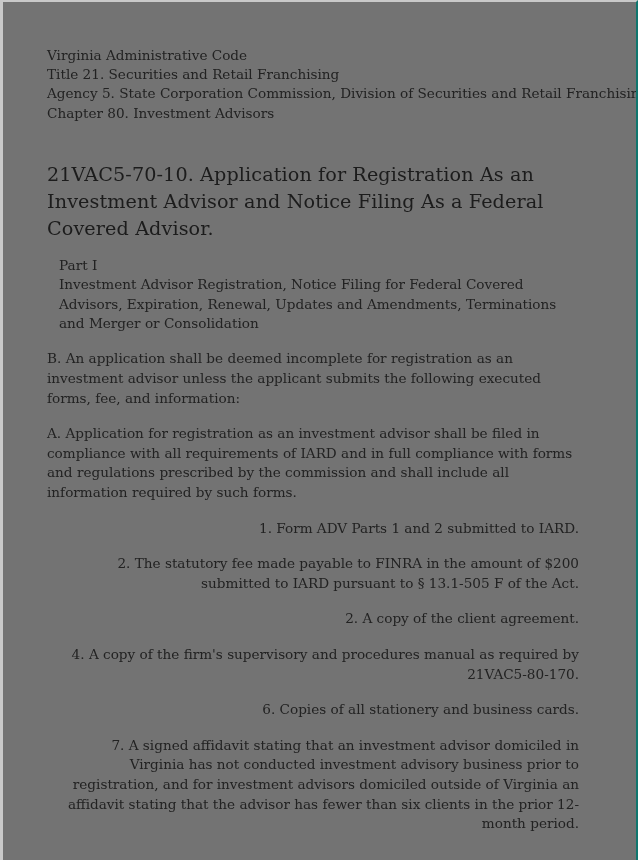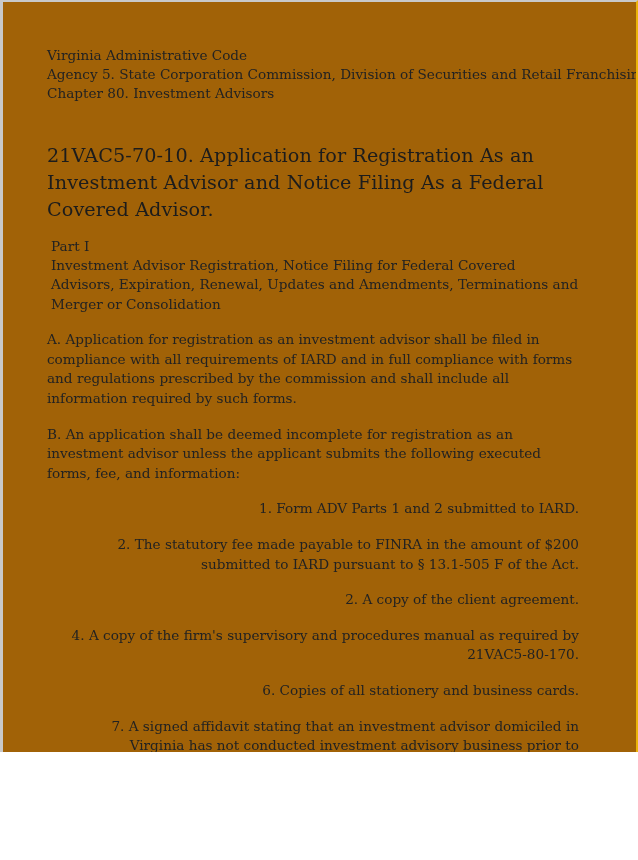--- a/index.html
+++ b/index.html
@@ -9,26 +9,26 @@
     background: #ffffff;
   }
   body {
     font-family: "DejaVu Serif", "Liberation Serif", serif;
     color: #222222;
     -webkit-font-smoothing: antialiased;
   }
   .page {
     position: relative;
     width: 638px;
-    height: 752px;
-    background: #a16207;
+    height: 860px;
+    background: #737373;
     box-sizing: border-box;
     border-top: 2px solid #c9c9c9;
     border-left: 3px solid #c9c9c9;
-    border-right: 2px solid #eab308;
+    border-right: 2px solid #0f766e;
     overflow: hidden;
   }
   .content {
     position: absolute;
     left: 44px;
     top: 44px;
     width: 532px;
   }
 
   
@@ -50,21 +50,21 @@
     font-weight: normal;
     color: #1c1c1c;
     margin: 38px 0 0 0;
     letter-spacing: 0.1px;
   }
 
   
   .part-block {
     font-size: 13.6px;
     line-height: 19.4px;
-    margin: 14px 0 0 4px;
+    margin: 14px 0 0 12px;
     color: #222222;
   }
   .part-block .part-label {
     display: block;
   }
   .part-block .part-desc {
     display: block;
   }
 
   
@@ -87,33 +87,34 @@
   }
 </style>
 </head>
 <body>
 
 <div class="page">
   <div class="content">
 
     <div class="doc-header">
       <span class="hline">Virginia Administrative Code</span>
+      <span class="hline">Title 21. Securities and Retail Franchising</span>
       <span class="hline">Agency 5. State Corporation Commission, Division of Securities and Retail Franchising</span>
       <span class="hline">Chapter 80. Investment Advisors</span>
     </div>
 
     <h1 class="doc-title">21VAC5-70-10. Application for Registration As an Investment Advisor and Notice Filing As a Federal Covered Advisor.</h1>
 
     <div class="part-block">
       <span class="part-label">Part I</span>
       <span class="part-desc">Investment Advisor Registration, Notice Filing for Federal Covered Advisors, Expiration, Renewal, Updates and Amendments, Terminations and Merger or Consolidation</span>
     </div>
 
+    <p class="para">B. An application shall be deemed incomplete for registration as an investment advisor unless the applicant submits the following executed forms, fee, and information:</p>
     <p class="para">A. Application for registration as an investment advisor shall be filed in compliance with all requirements of IARD and in full compliance with forms and regulations prescribed by the commission and shall include all information required by such forms.</p>
-    <p class="para">B. An application shall be deemed incomplete for registration as an investment advisor unless the applicant submits the following executed forms, fee, and information:</p>
 
     <p class="item">1. Form ADV Parts 1 and 2 submitted to IARD.</p>
     <p class="item">2. The statutory fee made payable to FINRA in the amount of $200 submitted to IARD pursuant to § 13.1-505 F of the Act.</p>
     <p class="item">2. A copy of the client agreement.</p>
     <p class="item">4. A copy of the firm's supervisory and procedures manual as required by 21VAC5-80-170.</p>
     <p class="item">6. Copies of all stationery and business cards.</p>
     <p class="item">7. A signed affidavit stating that an investment advisor domiciled in Virginia has not conducted investment advisory business prior to registration, and for investment advisors domiciled outside of Virginia an affidavit stating that the advisor has fewer than six clients in the prior 12-month period.</p>
 
   </div>
 </div>

